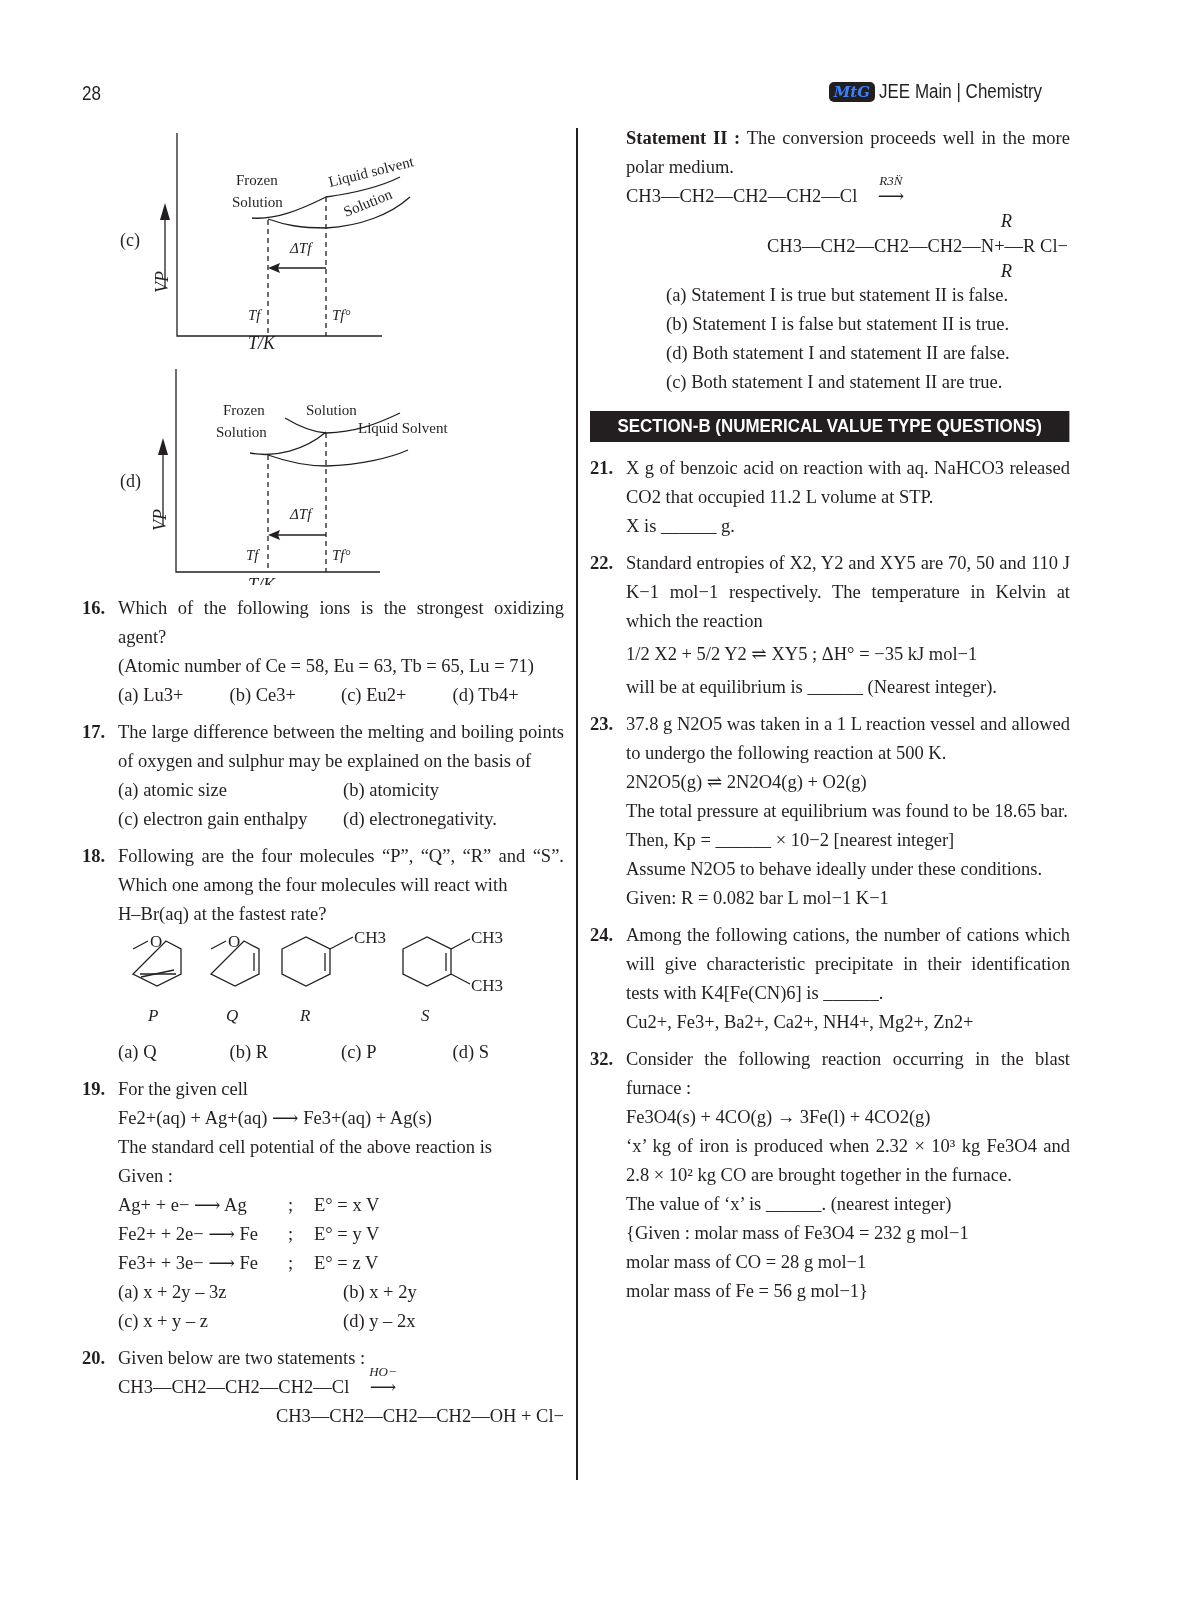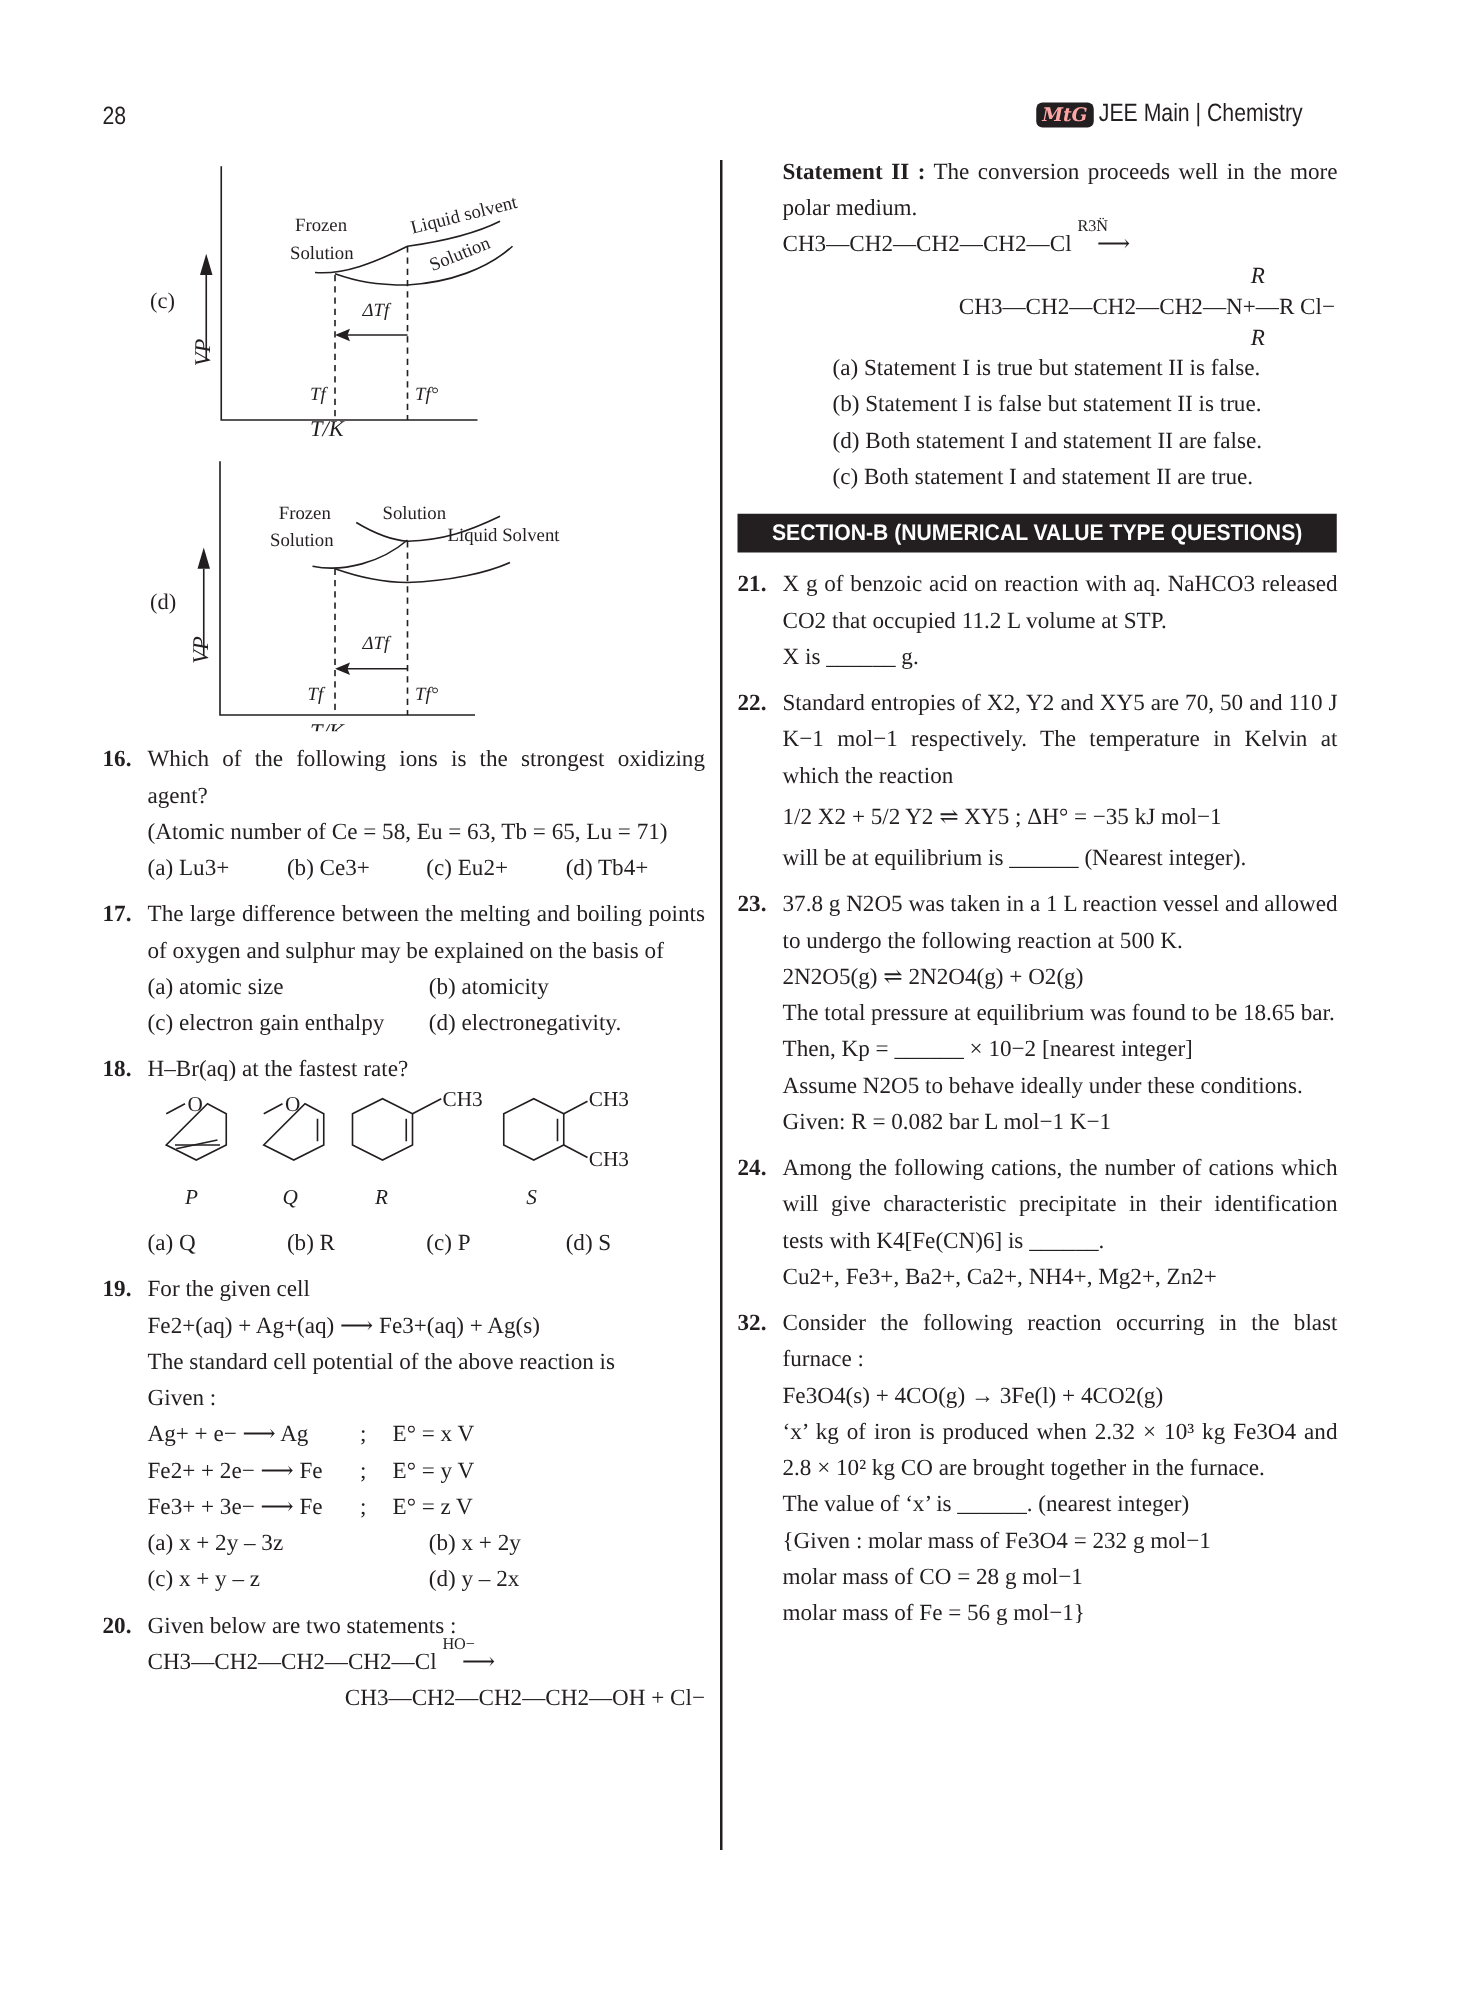--- a/index.html
+++ b/index.html
@@ -1,37 +1,37 @@
 <!DOCTYPE html>
 <html><head>
 <meta charset="utf-8">
 <style>
   html, body { margin: 0; padding: 0; background: #ffffff; }
   body { width: 1183px; height: 1610px; position: relative; overflow: hidden;
          font-family: "Liberation Serif", "DejaVu Serif", serif; color: #231f20; }
   .hdr-num { position: absolute; left: 82px; top: 82px; font-family: "Liberation Sans", sans-serif; font-size: 20px; transform: scaleX(0.85); transform-origin: left; }
   .hdr-right { position: absolute; right: 112px; top: 80px; display: flex; align-items: center; font-family: "Liberation Sans", sans-serif; font-size: 20px; }
-  .logo { background: #231f20; color: #fca5a5; font-style: italic; font-weight: bold; font-size: 15px; padding: 1px 5px; border-radius: 5px; margin-right: 4px; font-family: "DejaVu Serif", serif; }
+  .logo { background: #231f20; color: #3b82f6; font-style: italic; font-weight: bold; font-size: 15px; padding: 1px 5px; border-radius: 5px; margin-right: 4px; font-family: "DejaVu Serif", serif; }
   .hdr-title { transform: scaleX(0.85); transform-origin: left; display: inline-block; white-space: nowrap; }
   .divider { position: absolute; left: 576px; top: 128px; width: 1.5px; height: 1352px; background: #231f20; }
   .col { position: absolute; font-size: 18.5px; line-height: 29px; }
   .left { left: 82px; width: 482px; }
   .right { left: 590px; width: 480px; }
   .q { position: relative; padding-left: 36px; margin-bottom: 8px; }
   .qn { position: absolute; left: 0; top: 0; font-weight: bold; }
   .just { text-align: justify; }
   .opts4 { display: flex; }
   .opts4 span { flex: 1; }
   .opts2 { display: grid; grid-template-columns: 225px 1fr; }
   .opt { padding-left: 34px; text-indent: -34px; margin-left: 40px; }
   i { font-style: italic; }
   .section-bar { background: #231f20; color: #fff; font-family: "Liberation Sans", sans-serif; font-weight: bold; font-size: 18px; text-align: center; padding: 1px 0; margin: 14px 0 12px 0; transform: scaleX(0.94); transform-origin: left; width: 510px; white-space: nowrap; }
   .fig { position: absolute; }
   .arrowtxt { display: inline-block; position: relative; width: 58px; text-align: center; }
-  .arrowtxt .lab { position: absolute; top: -16px; left: 0; width: 100%; font-size: 13px; text-align: left; }
+  .arrowtxt .lab { position: absolute; top: -16px; left: 0; width: 100%; font-size: 13px; text-align: center; font-style: italic; }
 </style>
 </head>
 <body>
 
 <div class="hdr-num">28</div>
 <div class="hdr-right">
   <span class="logo">MtG</span>
   <span class="hdr-title">JEE Main | Chemistry</span>
 </div>
 <div class="divider"></div>
@@ -109,20 +109,21 @@
     <div class="opts2">
       <span>(a) atomic size</span>
       <span>(b) atomicity</span>
       <span>(c) electron gain enthalpy</span>
       <span>(d) electronegativity.</span>
     </div>
   </div>
 
   <div class="q">
     <span class="qn">18.</span>
+    <div class="just">Following are the four molecules “P”, “Q”, “R” and “S”. Which one among the four molecules will react with</div>
     <div>H–Br(aq) at the fastest rate?</div>
     <svg width="440" height="100" viewBox="0 0 440 100">
       <g fill="none" stroke="#231f20" stroke-width="1.3">
 
         <path d="M15 20 L30 12 M48 12 L63 20 L63 45 L39 57 L15 45 Z"></path>
         <path d="M22 45 L58 45" transform="translate(0,0)"></path>
         <path d="M20 49 L58 40" stroke-width="0"></path>
         <path d="M23 48 L56 41"></path>
 
         <path d="M93 20 L108 12 M126 12 L141 20 L141 45 L117 57 L93 45 Z"></path>

